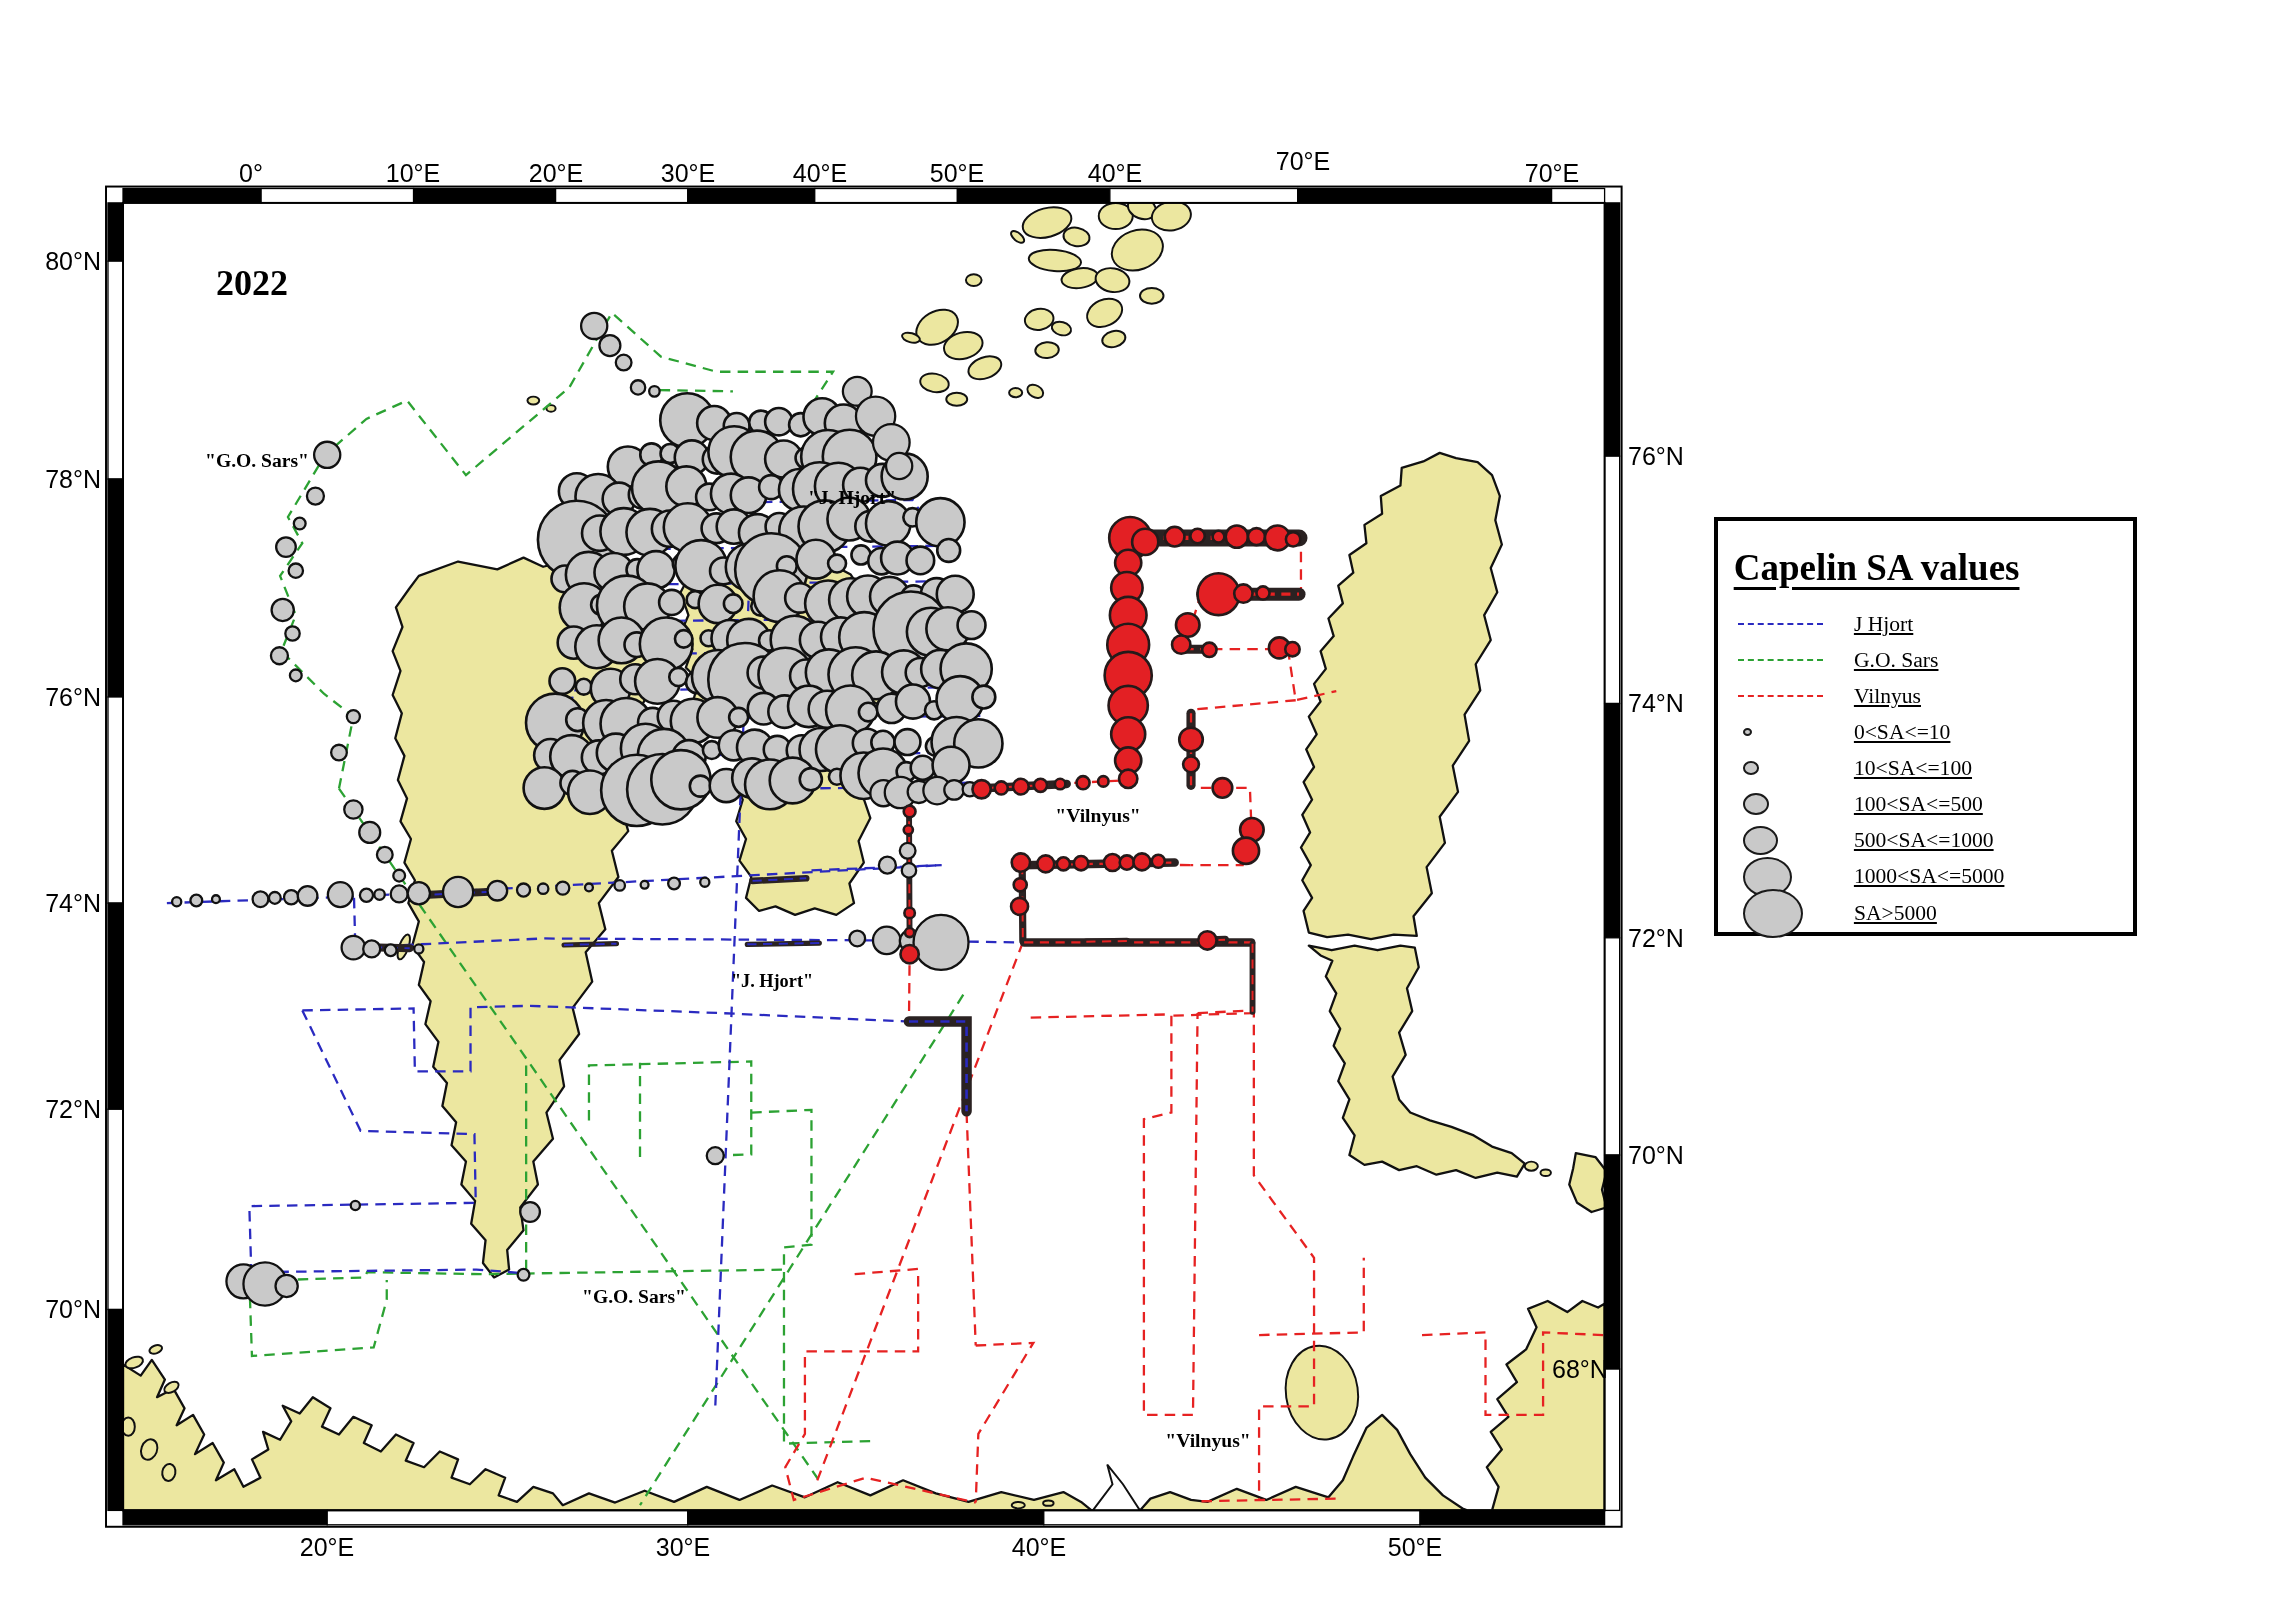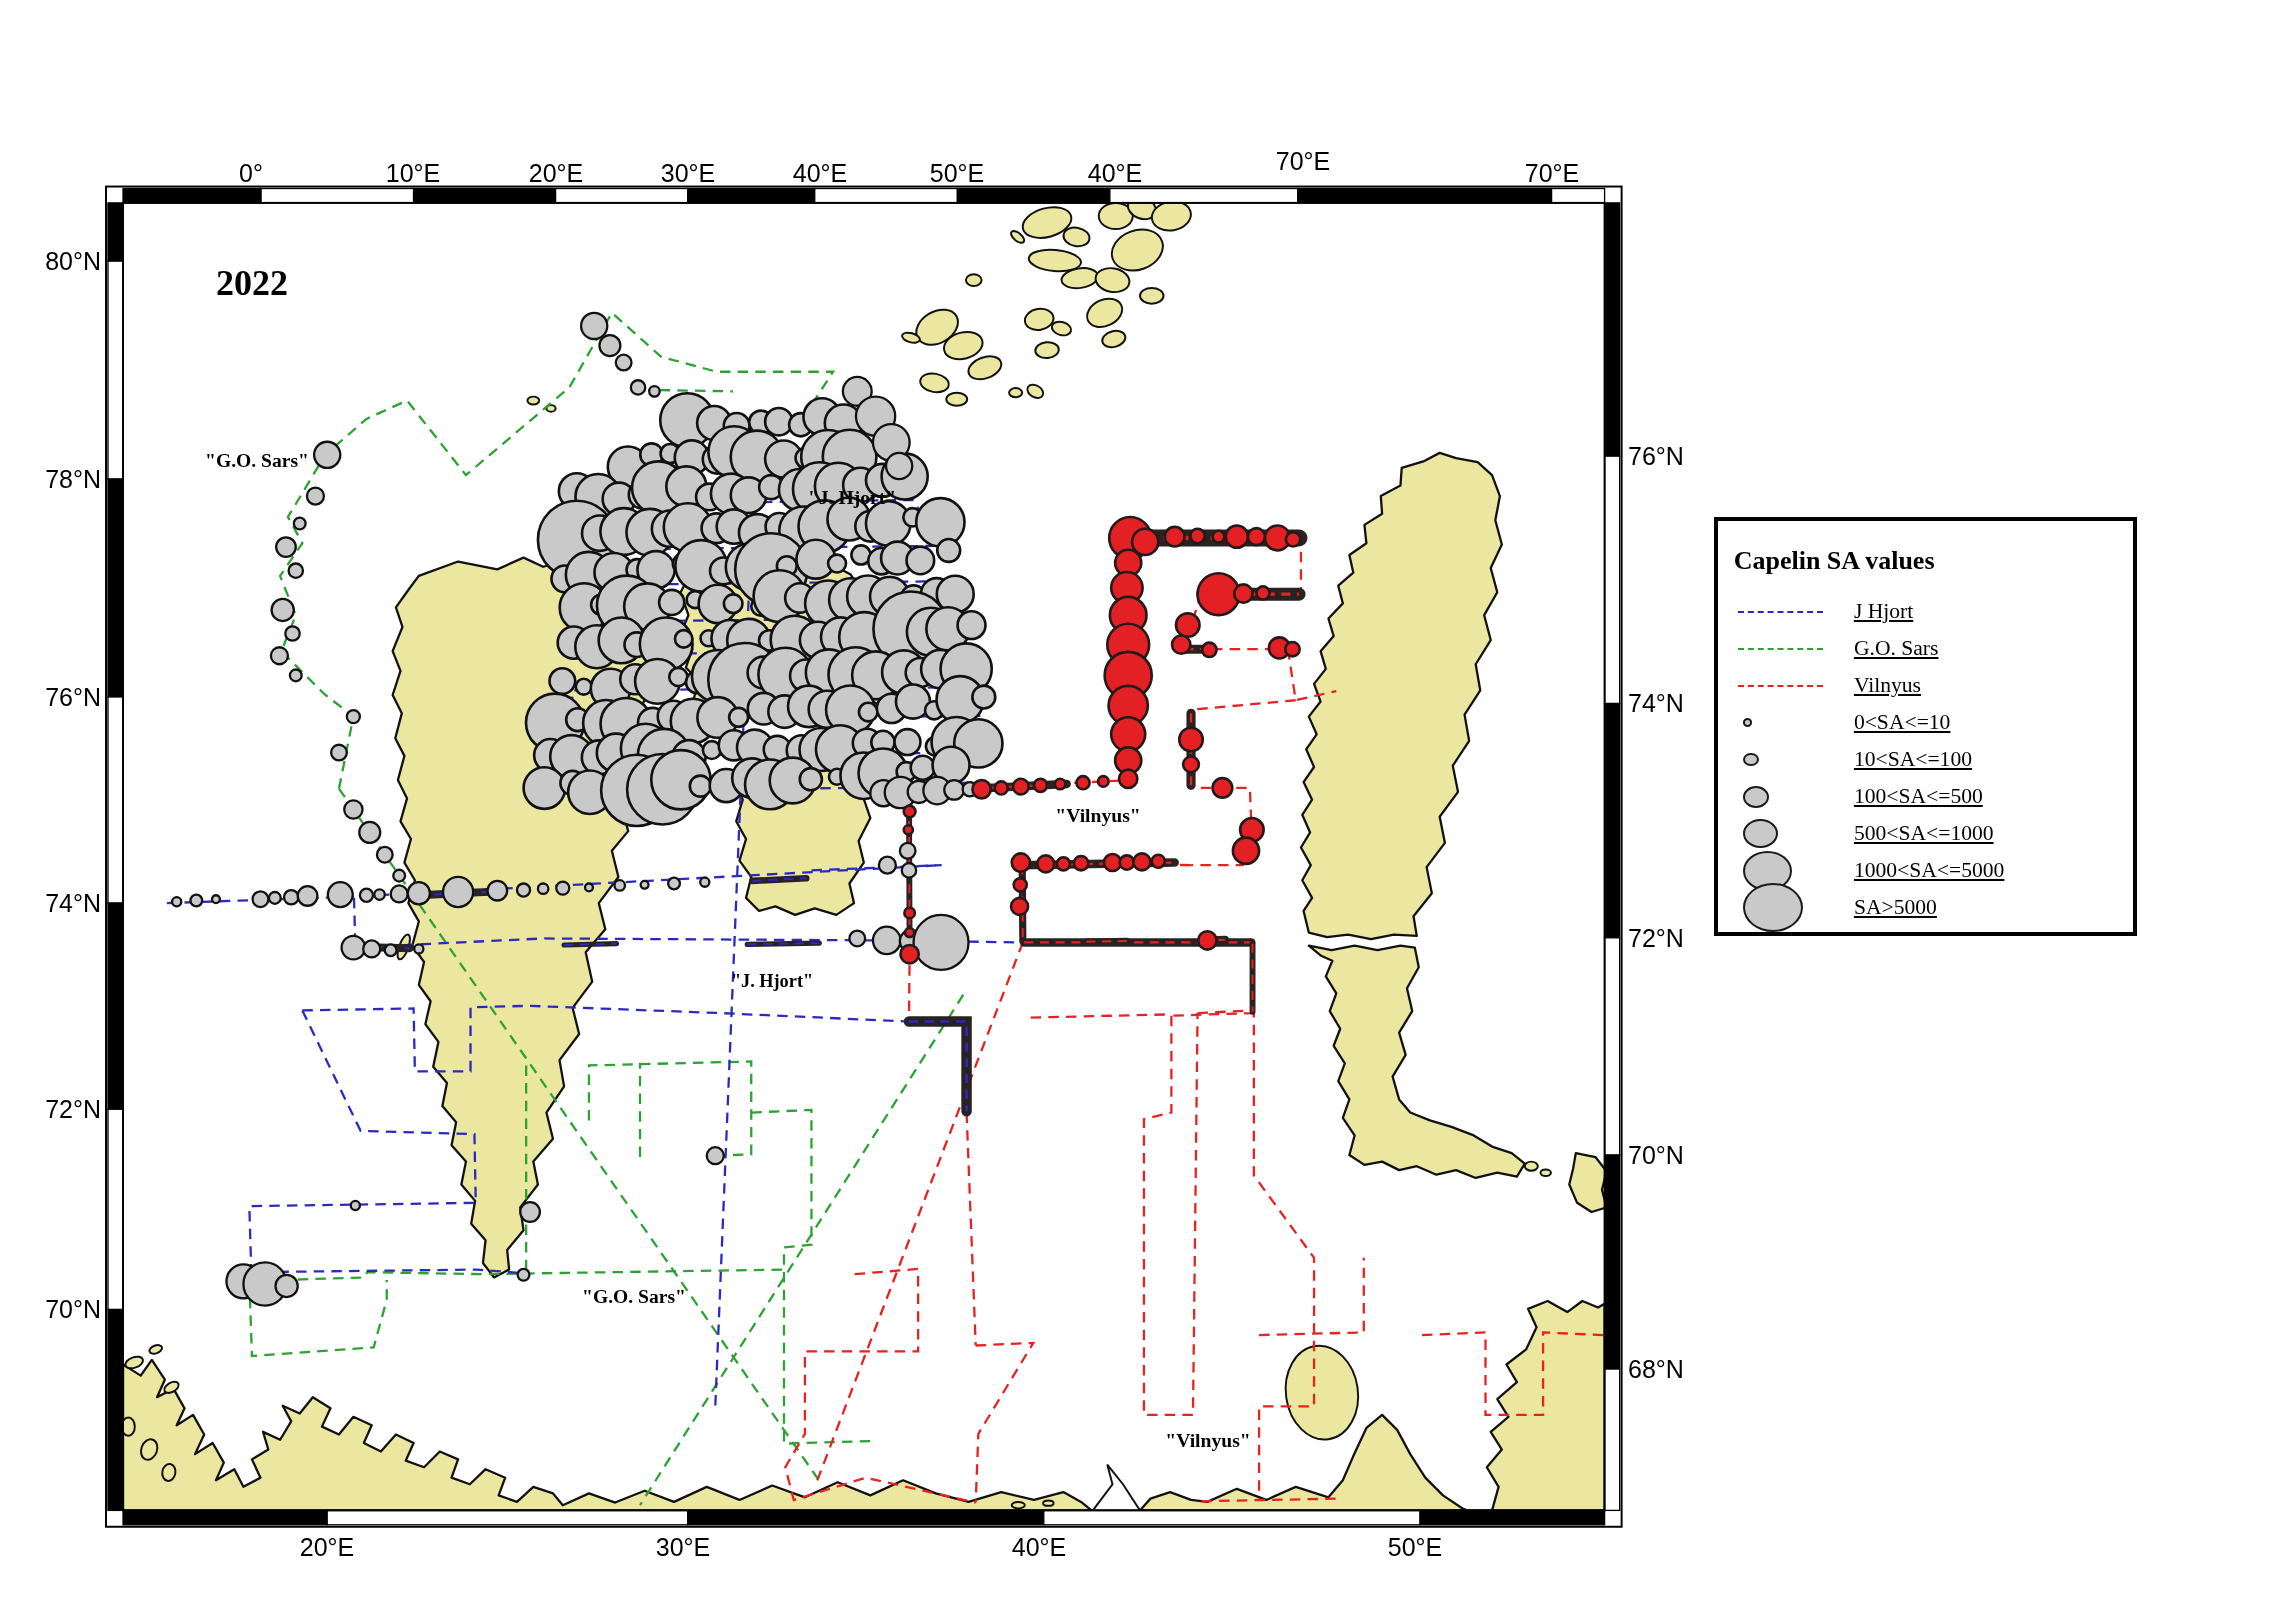--- a/index.html
+++ b/index.html
@@ -10,21 +10,21 @@
   .axis-label{position:absolute;font-family:"Liberation Sans",sans-serif;
       font-size:25px;font-weight:400;color:#000;white-space:nowrap;}
   .axis-label.c{transform:translateX(-50%);}
   .axis-label.r{transform:translateX(-100%);}
   .map-label{position:absolute;font-family:"Liberation Serif",serif;
       font-weight:700;font-size:19.6px;white-space:nowrap;transform:translateX(-50%);}
   #year-label{position:absolute;font-family:"Liberation Serif",serif;
       font-weight:700;font-size:36px;}
   #legend{position:absolute;border:4.6px solid #000;background:#fff;
       box-sizing:border-box;display:flex;flex-direction:column;}
-  #legend-title{font-weight:700;font-size:26px;
+  #legend-title{font-weight:700;font-size:37px;text-decoration:underline;
       text-decoration-thickness:3.3px;text-underline-offset:6.5px;
       margin:25px 15.7px 17px 15.7px;white-space:nowrap;}
   .lg-row{display:flex;align-items:center;height:37px;margin-left:19.6px;}
   .lg-swatch{width:98px;display:flex;justify-content:flex-start;align-items:center;flex:0 0 98px;}
   .lg-dash{width:85px;border-top:2px dashed #000;}
   .lg-circ{border:2px solid #1a1a1a;background:#c9c9c9;border-radius:50%;margin-left:5.2px;}
   .lg-label{font-size:21.6px;margin-left:18.3px;white-space:nowrap;text-decoration:underline;}
 </style>
 </head>
 <body>
@@ -536,21 +536,21 @@
       <div class="axis-label r" style="left: 101px; top: 247px;">80°N</div>
       <div class="axis-label r" style="left: 101px; top: 465px;">78°N</div>
       <div class="axis-label r" style="left: 101px; top: 683px;">76°N</div>
       <div class="axis-label r" style="left: 101px; top: 889px;">74°N</div>
       <div class="axis-label r" style="left: 101px; top: 1095px;">72°N</div>
       <div class="axis-label r" style="left: 101px; top: 1295px;">70°N</div>
       <div class="axis-label " style="left: 1628px; top: 442px;">76°N</div>
       <div class="axis-label " style="left: 1628px; top: 689px;">74°N</div>
       <div class="axis-label " style="left: 1628px; top: 924px;">72°N</div>
       <div class="axis-label " style="left: 1628px; top: 1141px;">70°N</div>
-      <div class="axis-label " style="left: 1628px; top: 1355px; text-align: center;">68°N</div>
+      <div class="axis-label " style="left: 1552px; top: 1355px; text-align: center;">68°N</div>
     </div>
 
   <div id="legend" style="left: 1714px; top: 517px; width: 423px; height: 419px;">
     <div id="legend-title">Capelin SA values</div>
     <div class="lg-row">
       <span class="lg-swatch">
           <span class="lg-dash" id="dash0" style="border-top-color: rgb(42, 42, 192);"></span>
         </span>
       <span class="lg-label">J Hjort</span>
     </div>

